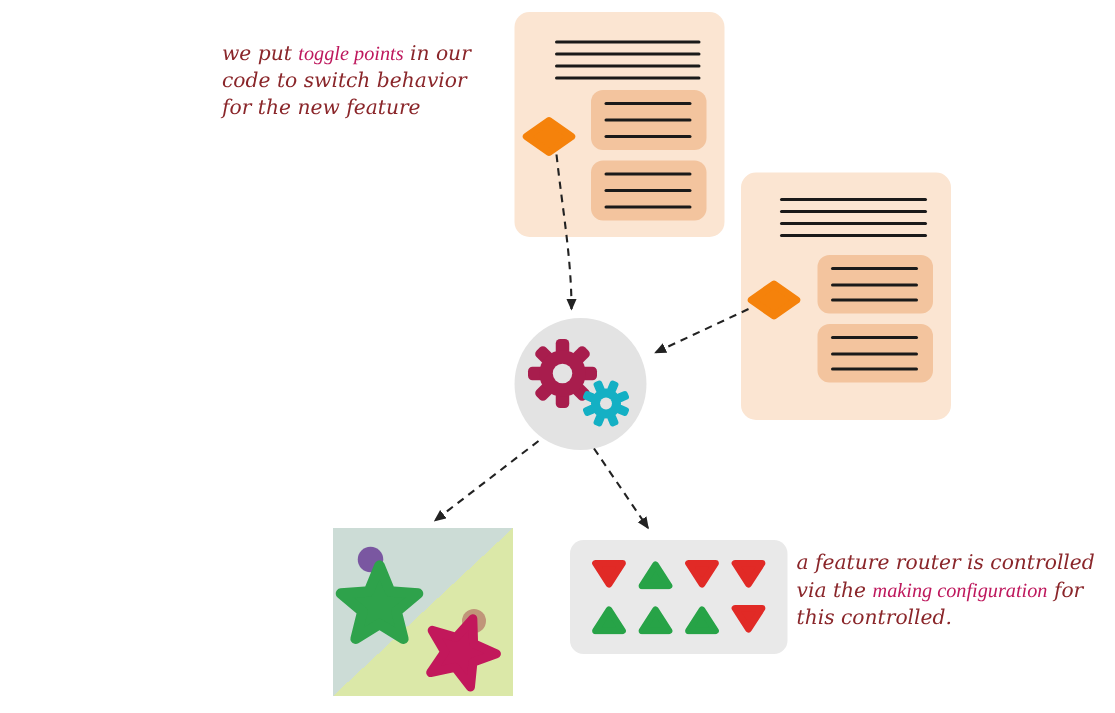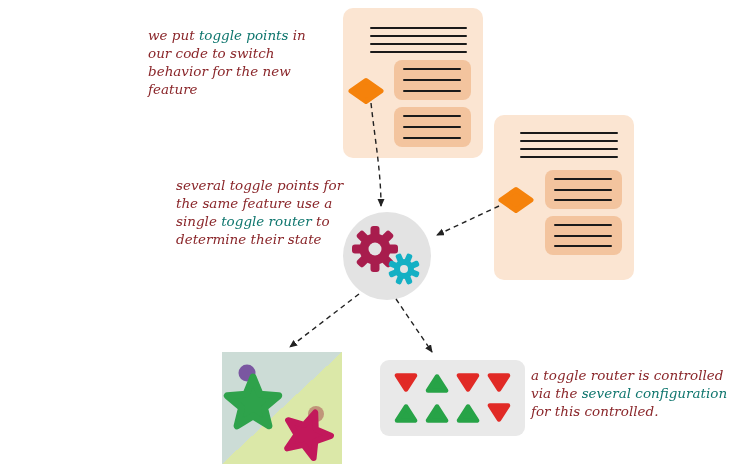--- a/index.html
+++ b/index.html
@@ -1,20 +1,20 @@
 <!DOCTYPE html>
 <html><head>
 <meta charset="utf-8">
 <style>
   * { margin:0; padding:0; box-sizing:border-box; }
   body { background:#ffffff; font-family:"DejaVu Serif", serif; }
   .canvas { position:relative; width:743px; height:475px; background:#ffffff; overflow:hidden; }
 
   .note { position:absolute; font-style:italic; font-size:13.5px; line-height:1.33; color:#8a262a; }
-  .note .link { color:#0f766e; text-decoration:none; cursor:pointer; }
+  .note .link { color:#be185d; text-decoration:none; cursor:pointer;font-family:Liberation Serif, serif; }
 
   .code-block { position:absolute; background:#fbe5d2; border-radius:10px; }
   .line-group { position:absolute; display:flex; flex-direction:column; }
   .code-line { height:2px; background:#1a1a1a; border-radius:1px; margin-bottom:6px; }
   .inner-box { position:absolute; background:#f3c49e; border-radius:8px; padding:8px 9px;
                display:flex; flex-direction:column; justify-content:space-between; }
   .inner-box .code-line { margin-bottom:0; }
 
   .router-circle { position:absolute; left:343px; top:212px; width:88px; height:88px;
                    border-radius:50%; background:#e3e3e3; }
@@ -32,27 +32,24 @@
 </style>
 </head>
 <body>
 
 <div class="canvas">
 
   <p class="note" style="left:148px; top:27px; width:178px;">
     <span>we put </span><a class="link">toggle points</a><span> in our code to switch behavior for the new feature</span>
   </p>
 
-  <p class="note" style="left:176px; top:177px; width:182px;">
-    <span>several toggle points for the same feature use a single </span><a class="link">toggle router</a><span> to determine their state</span>
-  </p>
 
 
   <p class="note" style="left:531px; top:367px; width:202px;">
-    <span>a toggle router is controlled via the </span><a class="link">several configuration</a><span> for this controlled.</span>
+    <span>a feature router is controlled via the </span><a class="link">making configuration</a><span> for this controlled.</span>
   </p>
 
   <div class="code-block" style="left:343px; top:8px; width:140px; height:150px;">
     <div class="line-group" style="left:27px; top:19px;">
       <div class="code-line" style="width:97px;"></div>
       <div class="code-line" style="width:97px;"></div>
       <div class="code-line" style="width:97px;"></div>
       <div class="code-line" style="width:97px;"></div>
     </div>
     <div class="inner-box" style="left:51px; top:52px; width:77px; height:40px;">

